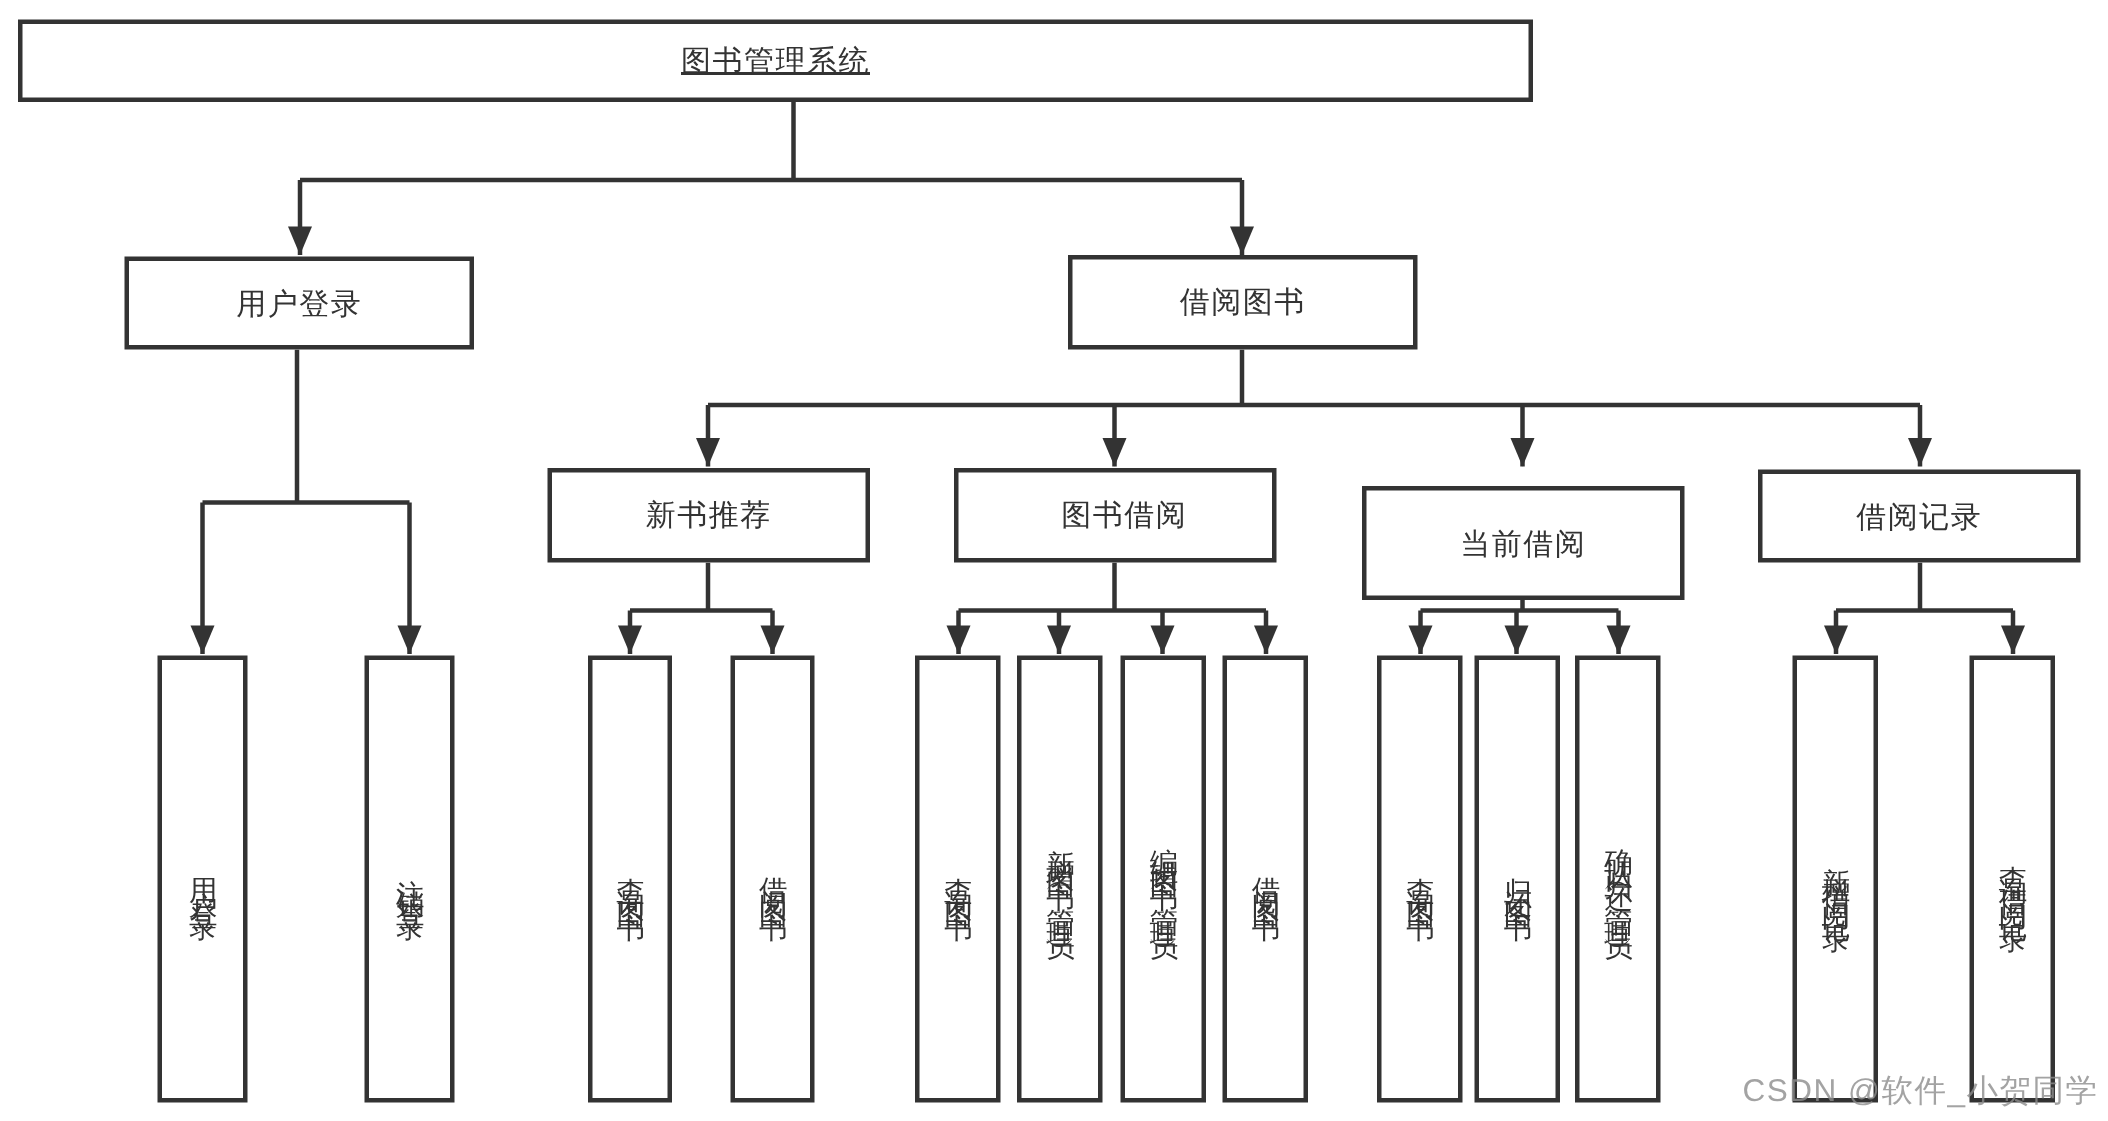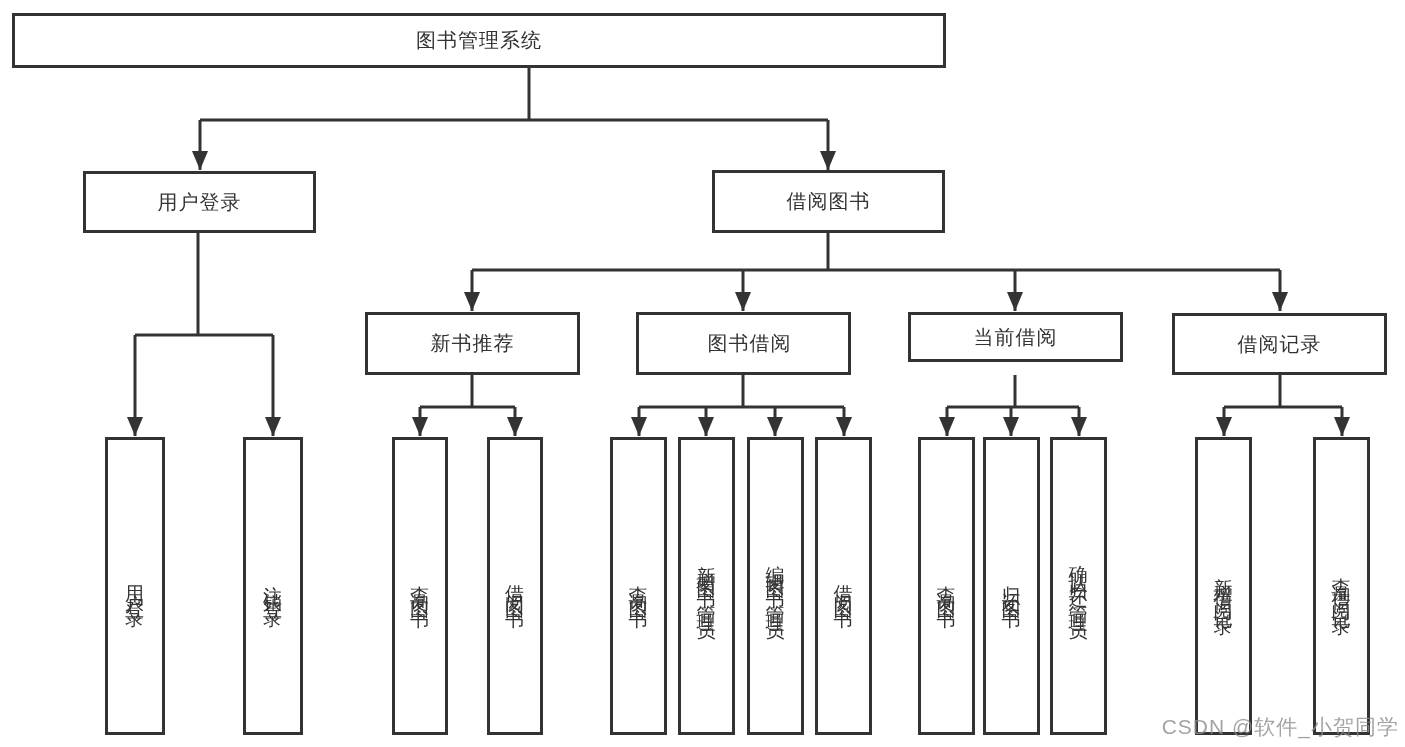--- a/index.html
+++ b/index.html
@@ -109,28 +109,28 @@
       <polygon points="767,417 783,417 775,436"></polygon>
       <polygon points="836,417 852,417 844,436"></polygon>
       <polygon points="939,417 955,417 947,436"></polygon>
       <polygon points="1003,417 1019,417 1011,436"></polygon>
       <polygon points="1071,417 1087,417 1079,436"></polygon>
       <polygon points="1216,417 1232,417 1224,436"></polygon>
       <polygon points="1334,417 1350,417 1342,436"></polygon>
     </g>
   </svg>
 
-  <div class="node" style="left:12px; top:13px; width:934px; height:55px;">图书管理系统</div>
+  <div class="node" style="left:12px; top:13px; width:1010px; height:55px;text-decoration:underline;">图书管理系统</div>
 
   <div class="node" style="left:83px; top:171px; width:233px; height:62px;">用户登录</div>
   <div class="node" style="left:712px; top:170px; width:233px; height:63px;">借阅图书</div>
 
   <div class="node" style="left:365px; top:312px; width:215px; height:63px;">新书推荐</div>
   <div class="node" style="left:636px; top:312px; width:215px; height:63px;padding-left:12px;">图书借阅</div>
-  <div class="node" style="left:908px; top:312px; width:215px; height:50px;font-family:Liberation Mono, monospace;">当前借阅</div>
+  <div class="node" style="left:908px; top:324px; width:215px; height:76px;font-family:Liberation Mono, monospace;">当前借阅</div>
   <div class="node" style="left:1172px; top:313px; width:215px; height:62px;">借阅记录</div>
 
   <div class="vnode" style="left:105px; width:60px;">用户登录</div>
   <div class="vnode" style="left:243px; width:60px;">注销登录</div>
 
   <div class="vnode" style="left:392px; width:56px;">查询图书</div>
   <div class="vnode" style="left:487px; width:56px;">借阅图书</div>
 
   <div class="vnode" style="left:610px;">查询图书</div>
   <div class="vnode" style="left:678px;">新增图书（管理员）</div>

